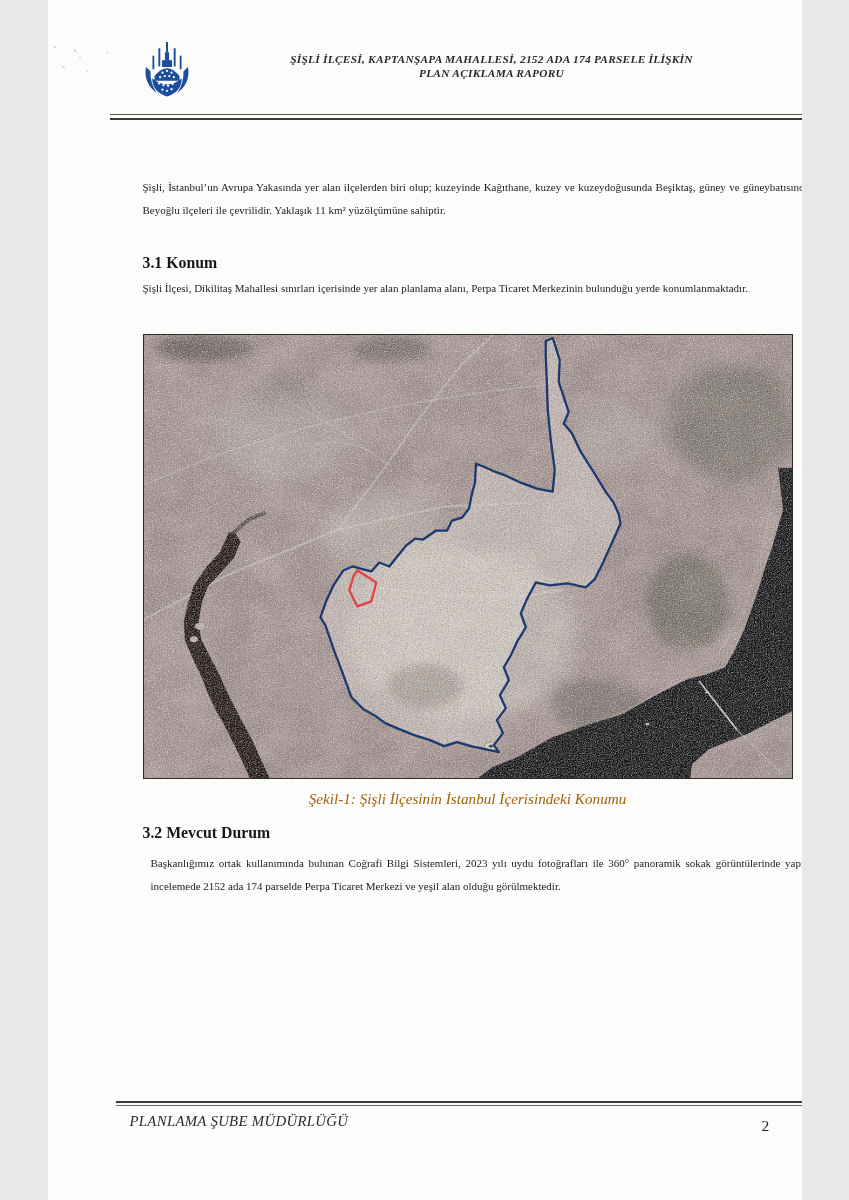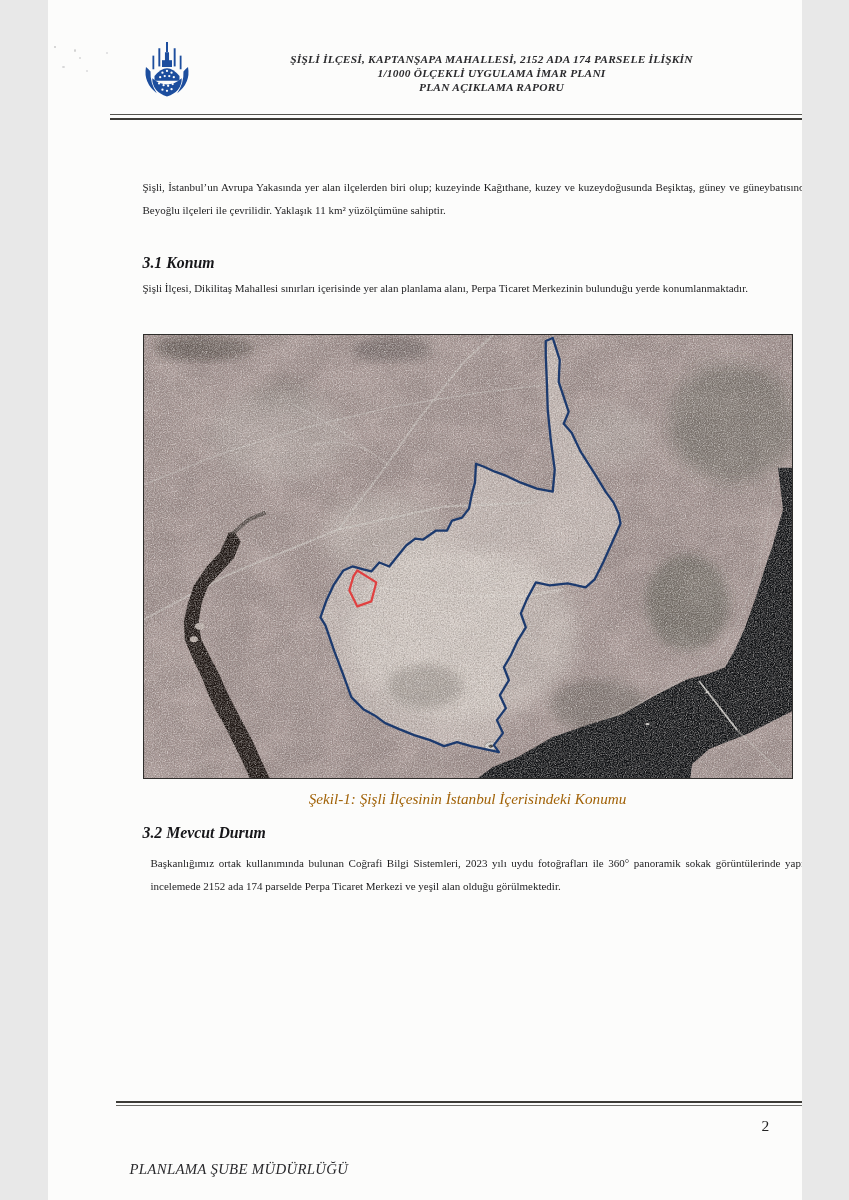--- a/index.html
+++ b/index.html
@@ -16,37 +16,37 @@
     font-style:italic;font-weight:700;font-size:11.4px;line-height:13.8px;
     letter-spacing:.25px;color:#2b2b2e;
   }
   .rule{position:absolute;left:62px;width:781px;}
   .rule-header{top:114px;height:3px;border-top:1.5px solid #55544f;border-bottom:2.5px solid #3c3b37;}
   .rule-footer{top:1101px;left:68px;width:764px;height:2px;border-top:2.5px solid #3c3b37;border-bottom:1px solid #6a6965;}
   
   .h-main{position:absolute;left:95px;top:146px;width:667px;font-weight:700;font-size:16px;color:#17171a;}
   .para{position:absolute;left:95px;width:667px;font-size:11px;line-height:23px;text-align:justify;}
   #p3{top:176px;}
-  .h-sub{position:absolute;left:95px;width:667px;font-weight:700;font-size:15.8px;color:#17171a;font-style:italic;}
+  .h-sub{position:absolute;left:95px;width:667px;font-weight:700;font-size:15.8px;color:#17171a;}
   #h31{top:254px;}
   #p31{top:277px;}
   #h32{top:824px;}
   #p32{top:852px;margin-left:8px;}
   
   .map-figure{
     position:absolute;left:95px;top:334px;width:650px;height:445px;
     border:1px solid #2e2d2b;background:#9a8a88;box-sizing:border-box;
   }
   .map-figure svg{display:block;width:100%;height:100%;}
   .fig-caption{
     position:absolute;left:95px;top:790px;width:650px;text-align:center;
     font-style:italic;font-size:15.2px;color:#a16207;
   }
   
-  .footer-left{position:absolute;left:82px;top:1113px;font-style:italic;font-size:14.8px;letter-spacing:.3px;color:#2a2a2d;margin-top:48px;}
+  .footer-left{position:absolute;left:82px;top:1113px;font-style:italic;font-size:14.8px;letter-spacing:.3px;color:#2a2a2d;}
   .page-num{position:absolute;left:714px;top:1117px;font-size:15.5px;color:#222;}
   
   .scan-line-right{
     position:absolute;left:839px;top:102px;width:2px;height:1082px;
     background:linear-gradient(#e2e2e1 0%,#cfcfce 40%,#b9b9b8 100%);
     transform:rotate(.62deg);transform-origin:top center;
   }
   .speck{position:absolute;border-radius:50%;background:#8f8f92;}
 </style>
 </head>
@@ -89,21 +89,20 @@
           <circle cx="27" cy="37" r="1"></circle>
         <circle cx="18" cy="42" r="1"></circle>
           <circle cx="22" cy="43" r="1"></circle>
           <circle cx="26" cy="41.5" r="1"></circle>
       </g>
     </svg>
   </div>
 
   <div class="doc-title">
     <div>ŞİŞLİ İLÇESİ, KAPTANŞAPA MAHALLESİ, 2152 ADA 174 PARSELE İLİŞKİN</div>
-    <div>1/1000 ÖLÇEKLİ UYGULAMA  İMAR PLANI</div>
     <div>PLAN AÇIKLAMA RAPORU</div>
   </div>
 
   <div class="rule rule-header"></div>
 
   <div class="para" id="p3">Şişli, İstanbul’un Avrupa Yakasında yer alan ilçelerden biri olup; kuzeyinde Kağıthane, kuzey ve kuzeydoğusunda Beşiktaş, güney ve güneybatısında Beyoğlu ilçeleri ile çevrilidir. Yaklaşık 11 km² yüzölçümüne sahiptir.</div>
 
   <div class="h-sub" id="h31">3.1 Konum</div>
   <div class="para" id="p31">Şişli İlçesi, Dikilitaş Mahallesi sınırları içerisinde yer alan planlama alanı, Perpa Ticaret Merkezinin bulunduğu yerde konumlanmaktadır.</div>
 

